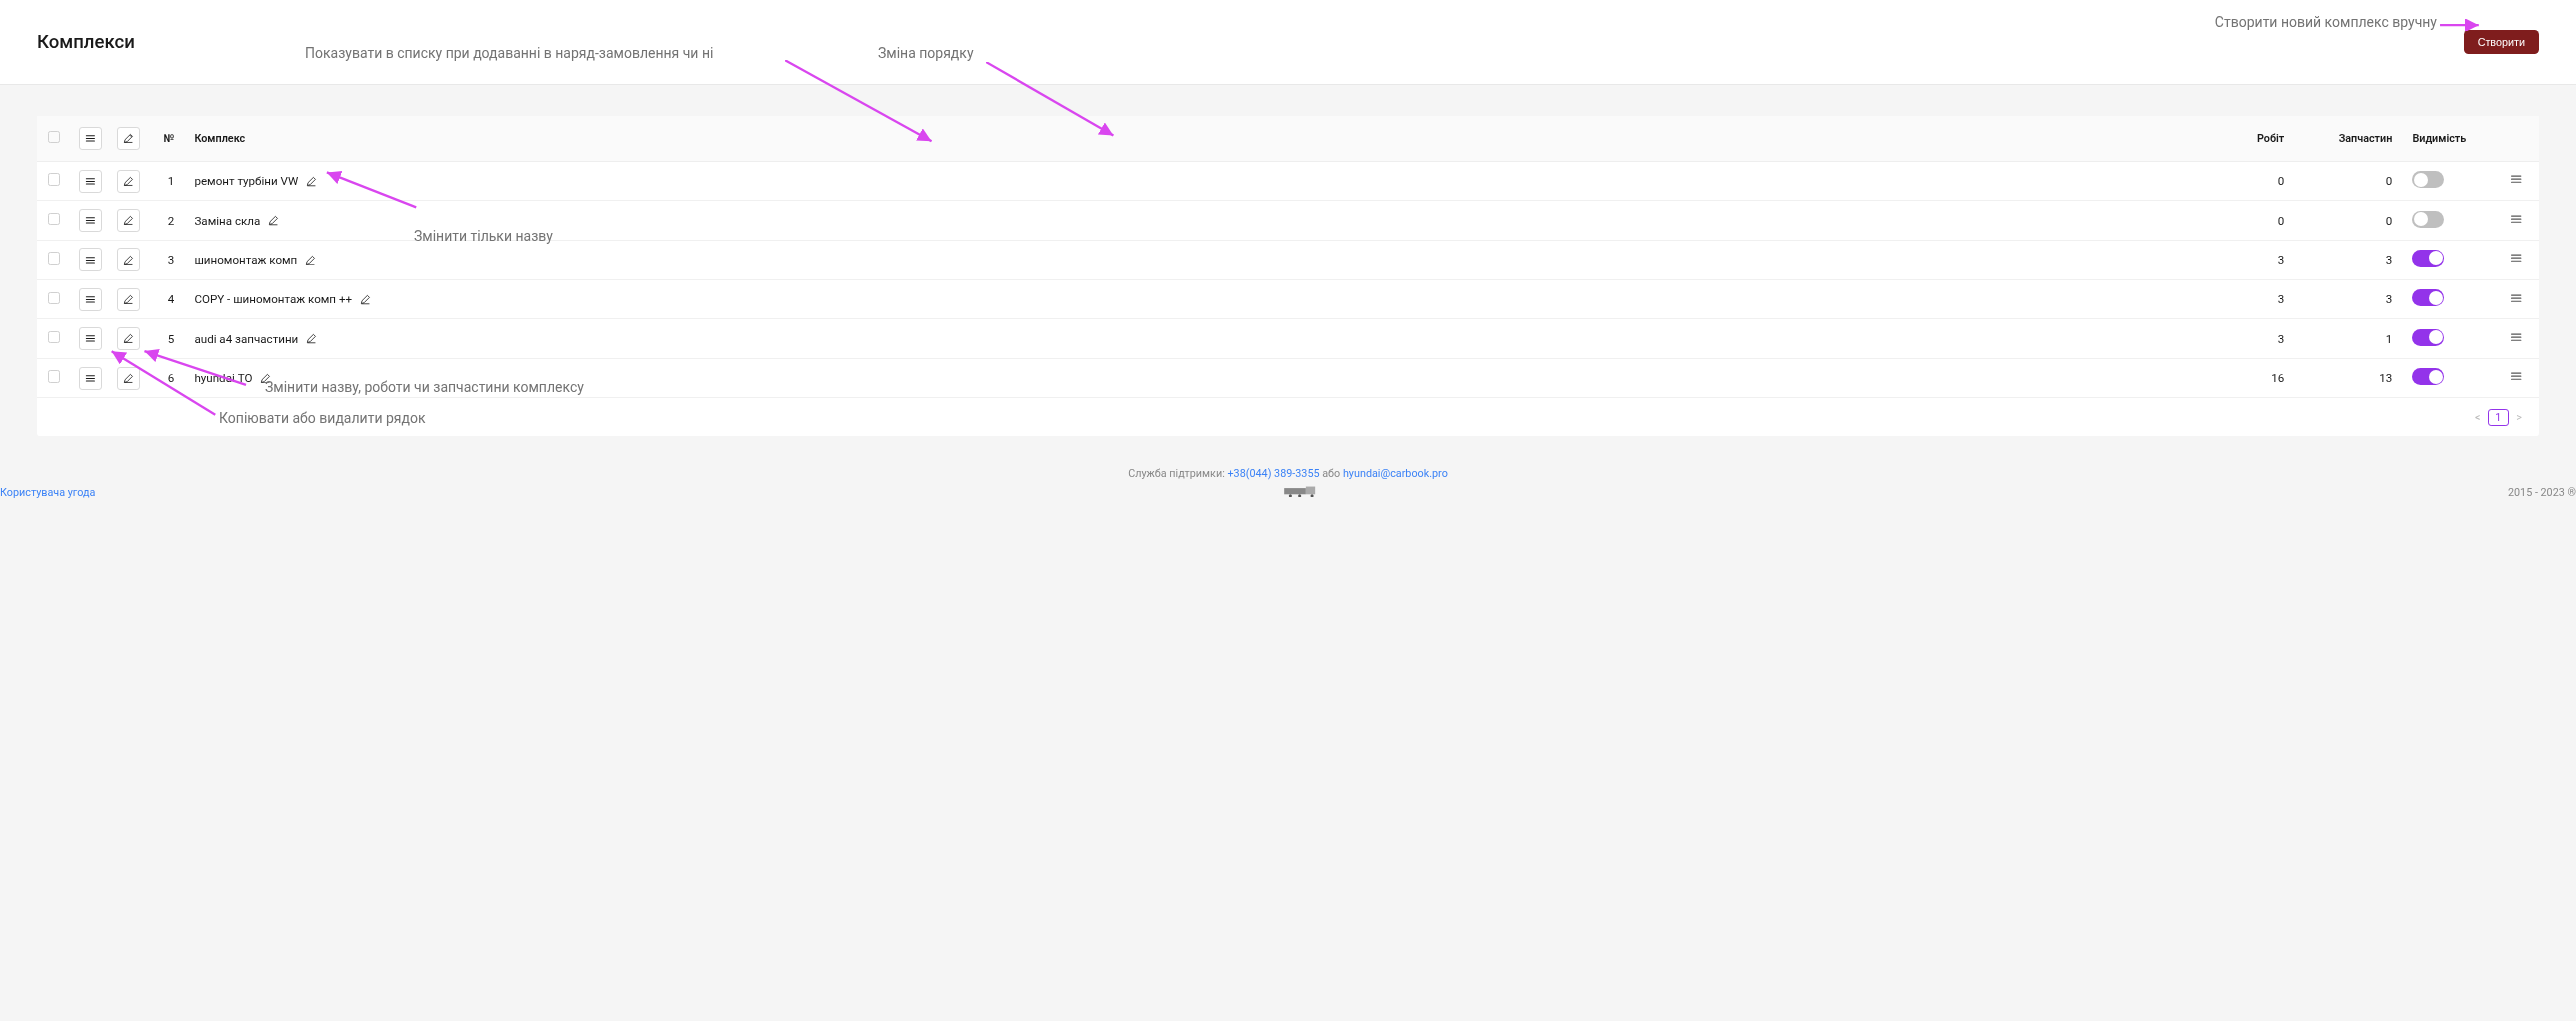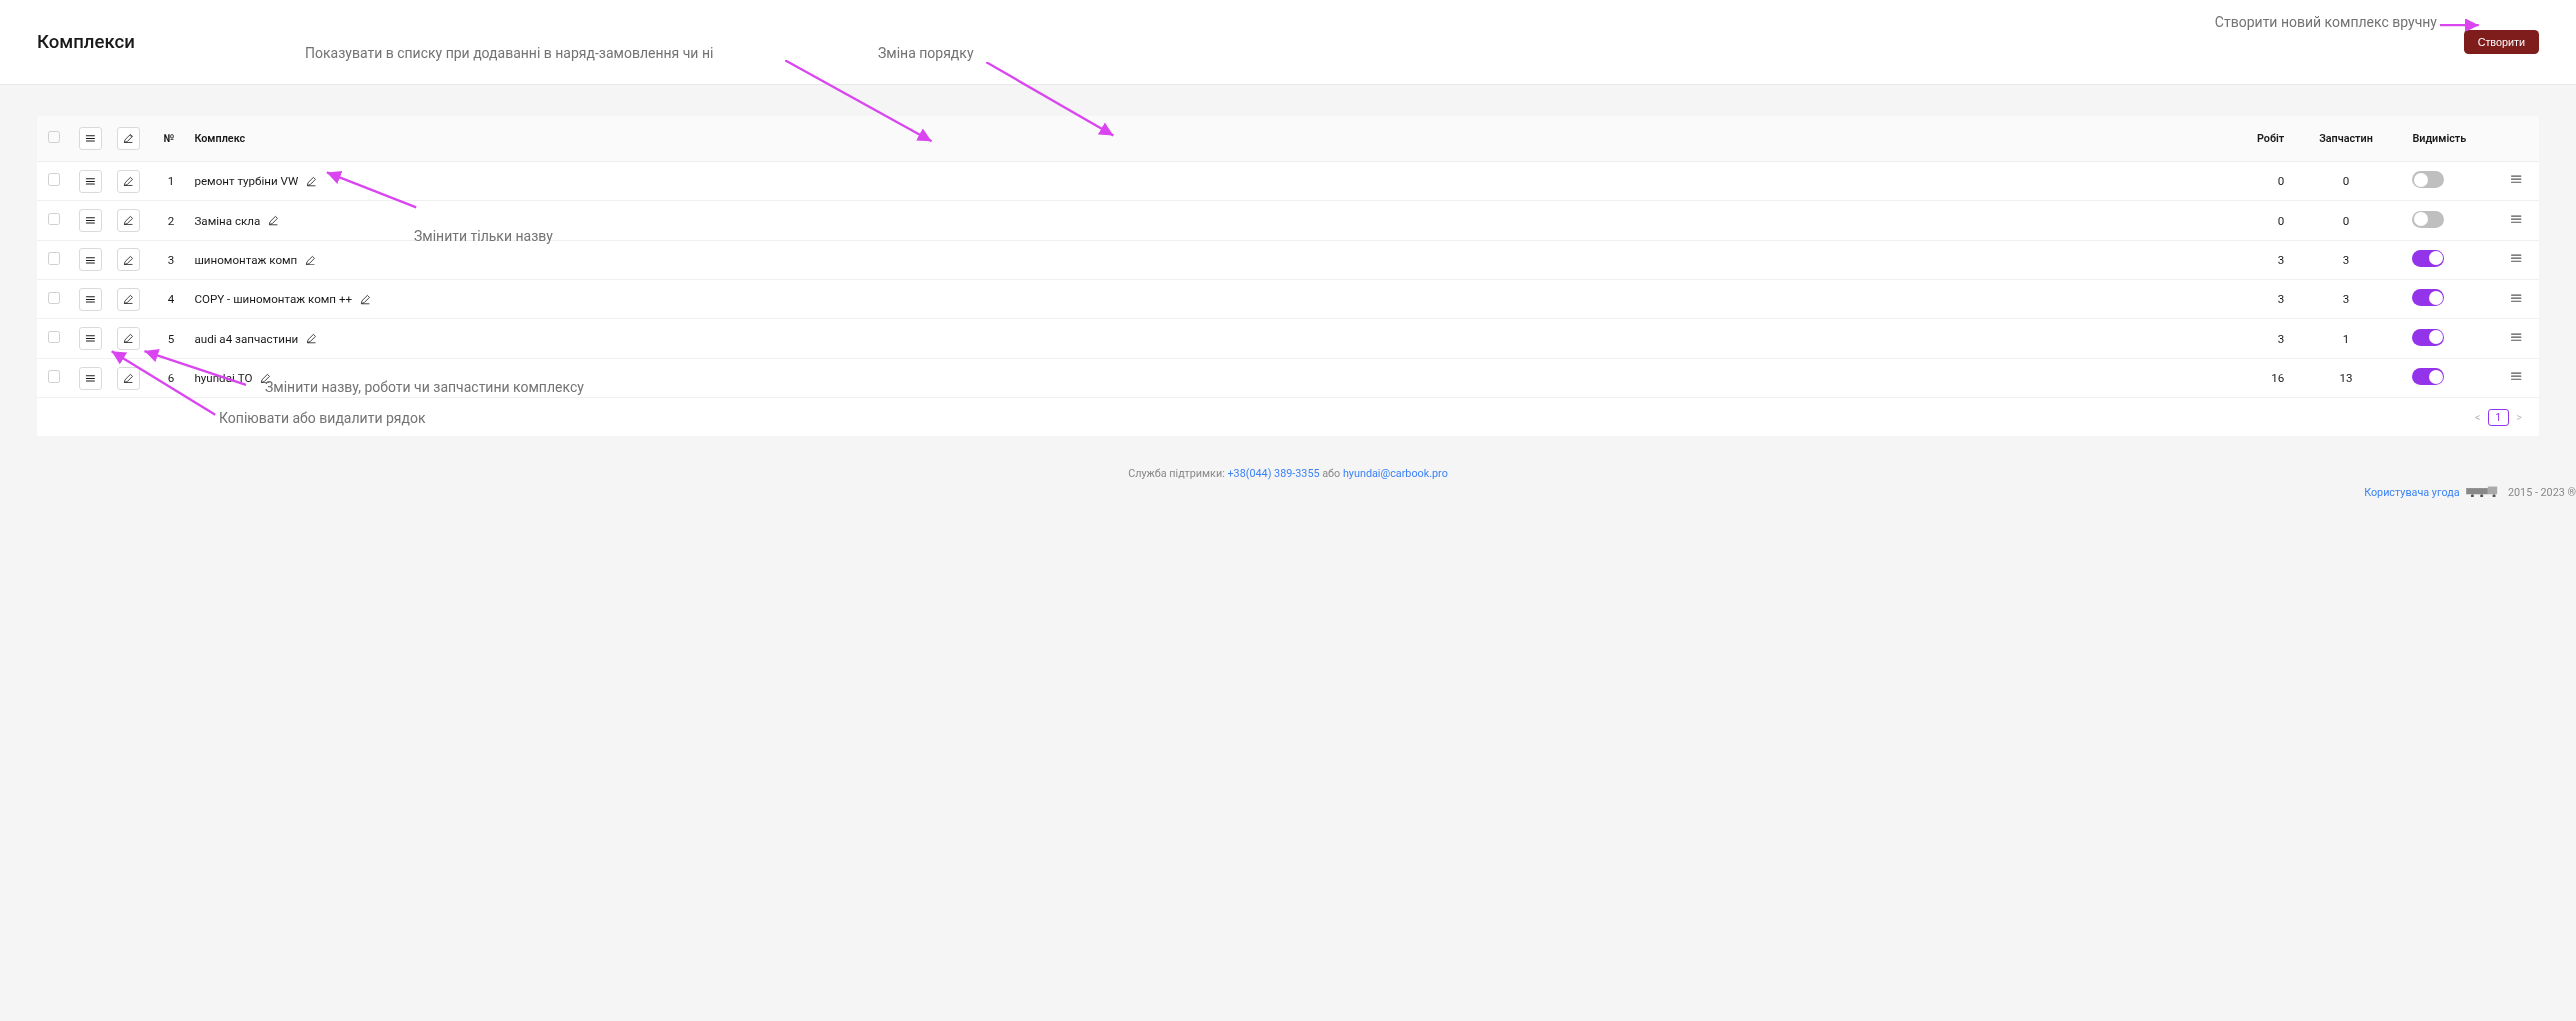--- a/index.html
+++ b/index.html
@@ -66,21 +66,21 @@
     border-bottom: 0.8px solid #f0f0f0;
     font-size: 11.6px;
     vertical-align: middle;
     text-align: center;
   }
   .col-check { width: 34px; text-align: center; }
   .col-menu  { width: 34px; text-align: center; }
   .col-edit  { width: 34px; text-align: center; }
   .col-num   { width: 39px; text-align: right; padding-right: 12.4px; }
   .col-works { width: 108px; text-align: right; }
-  .col-parts { width: 108px; text-align: center; }
+  .col-parts { width: 108px; text-align: right; }
   .col-vis   { width: 93px; text-align: left; padding-left: 12.4px; }
   .col-drag  { width: 46px; text-align: center; }
   .icon-btn {
     display: inline-flex;
     align-items: center;
     justify-content: center;
     width: 23px;
     height: 23px;
     border: 0.8px solid #d9d9d9;
     border-radius: 3.1px;
@@ -151,21 +151,21 @@
     padding: 0.8px 6.2px;
     font-size: 10.8px;
   }
   .footer {
     text-align: center;
     padding: 15.5px 0 23px;
     font-size: 10.8px;
     color: #888;
   }
   .footer a { color: #3b82f6; text-decoration: none; }
-  .footer .row2 { margin-top: 4.6px; display:flex; align-items:center; justify-content:flex-end; gap:6.2px;margin-left:16px;}
+  .footer .row2 { margin-top: 4.6px; display:flex; align-items:center; justify-content:space-between; gap:6.2px;}
   .truck-icon { display:inline-block; }
   .arrow {
     position: absolute;
     pointer-events: none;
     z-index: 5;
   }
 </style>
 </head>
 <body>
 

